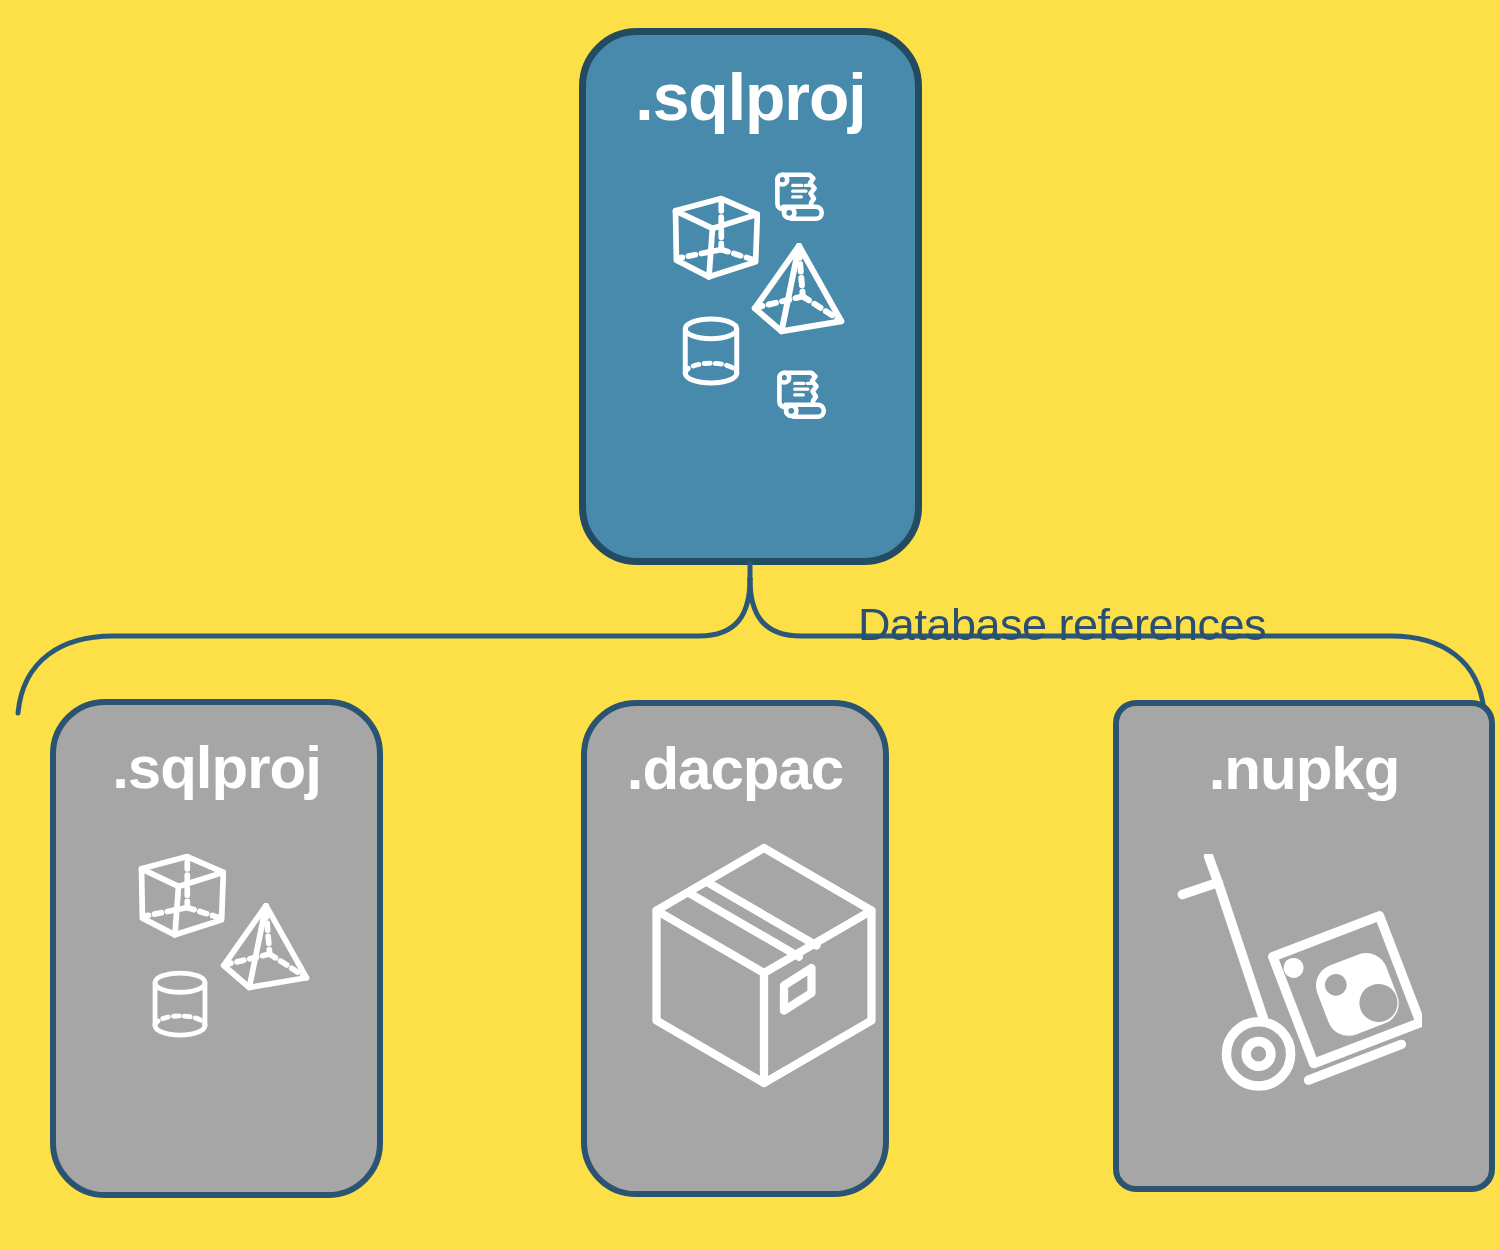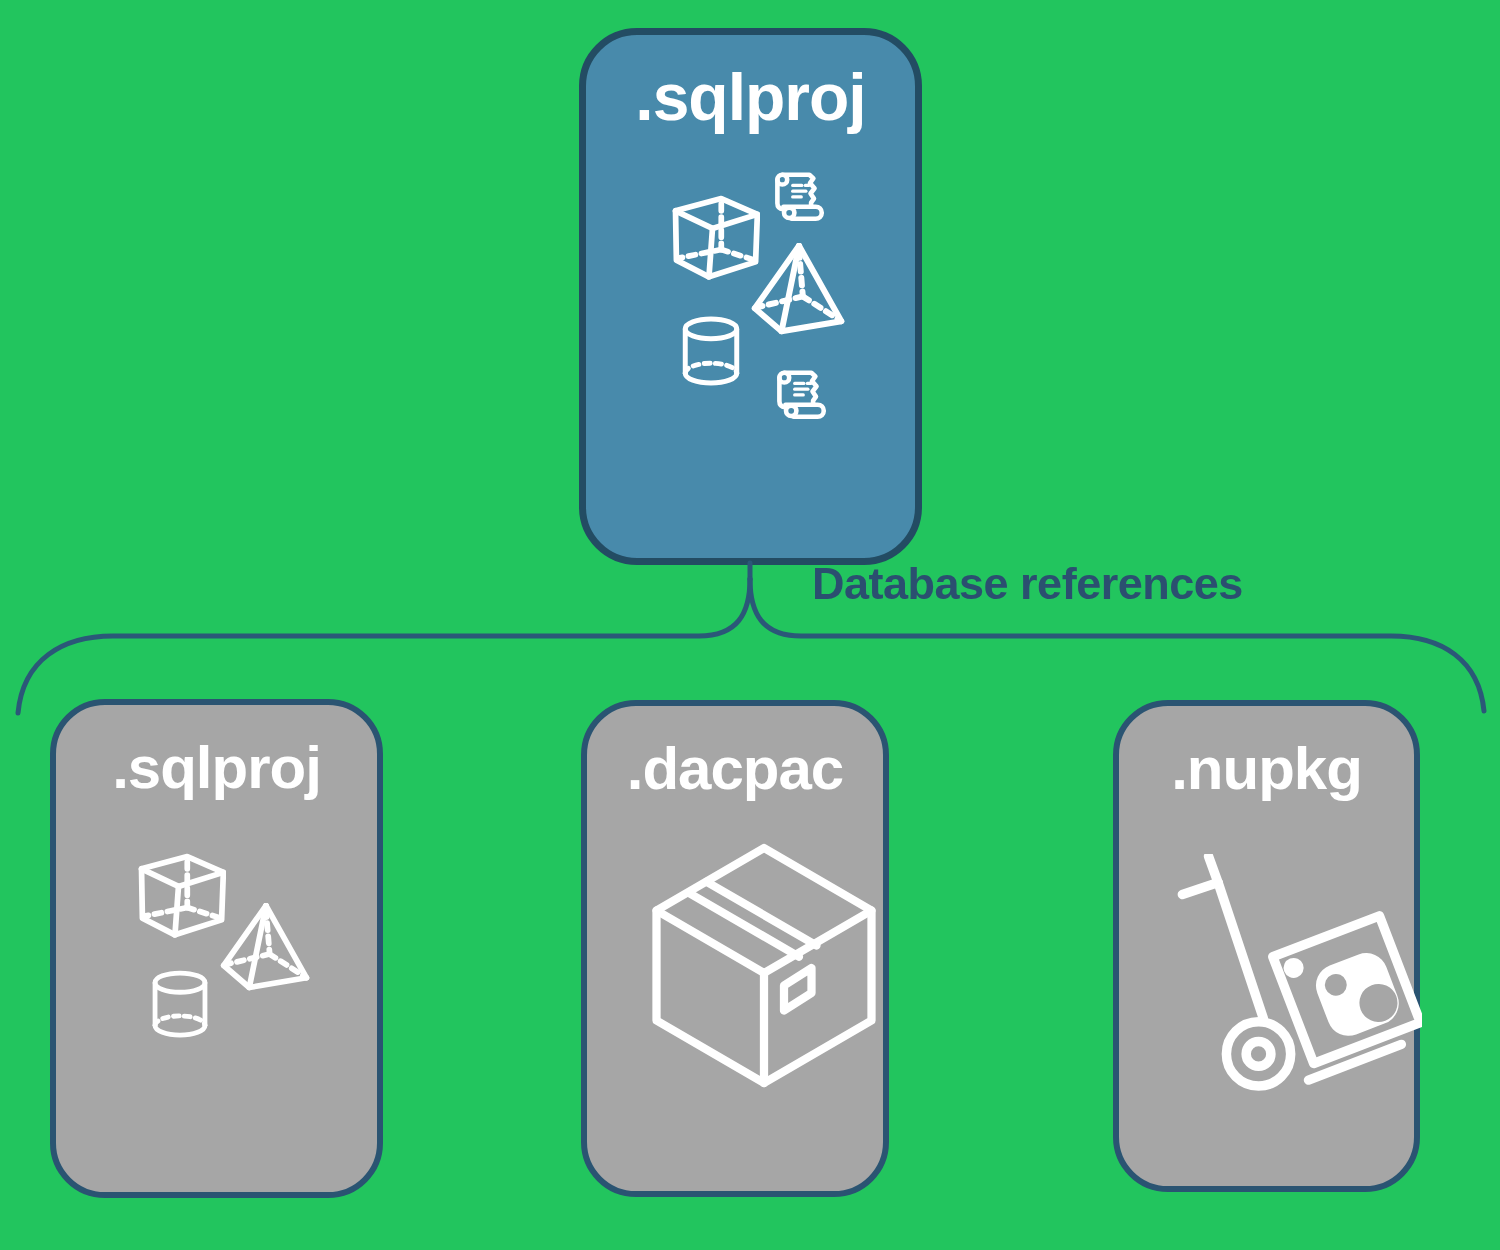--- a/index.html
+++ b/index.html
@@ -1,41 +1,42 @@
 <!DOCTYPE html>
 <html><head>
 <meta charset="utf-8">
 <style>
   html,body{margin:0;padding:0;background:#ffffff;}
   #canvas{
-    position:relative;width:1500px;height:1250px;background:#22c55e;overflow:hidden;
+    position:relative;width:1500px;height:1250px;background:#fde047;overflow:hidden;
     font-family:"Liberation Sans",sans-serif;
   }
   .card{position:absolute;box-sizing:border-box;}
   .card-top{
     left:579px;top:28px;width:343px;height:537px;
     background:#488aab;border:7px solid #234c63;border-radius:58px;
   }
   .card-gray{
     background:#a6a6a6;border:6px solid #2a5472;border-radius:55px;
   }
   .card-g1{left:50px;top:699px;width:333px;height:499px;}
   .card-g2{left:581px;top:700px;width:308px;height:497px;}
-  .card-g3{left:1113px;top:700px;width:307px;height:492px;}
+  .card-g3{left:1113px;top:700px;width:382px;height:492px;border-radius:23px;}
   .card-title{
     color:#ffffff;font-weight:700;text-align:center;
     font-size:66px;letter-spacing:-1px;padding-top:26px;line-height:1.1;
   }
   .card-gray .card-title{font-size:60px;padding-top:30px;}
   .icon{position:absolute;color:#ffffff;}
   .brace-svg{position:absolute;left:0;top:0;pointer-events:none;}
   .brace-label{
-    position:absolute;left:812px;top:559px;width:500px;
-    color:#2b4f70;font-weight:700;font-size:45px;letter-spacing:-0.5px;line-height:1.1;
+    position:absolute;left:812px;top:600px;width:500px;
+    color:#2b4f70;font-weight:400;font-size:45px;letter-spacing:-0.5px;line-height:1.1;
     white-space:nowrap;
+    text-align:center;
   }
   .hidden-defs{position:absolute;width:0;height:0;overflow:hidden;}
 </style>
 </head>
 <body>
 
 <svg class="hidden-defs" aria-hidden="true">
   <defs>
 
     <symbol id="sym-cube" viewBox="0 0 100 100">

